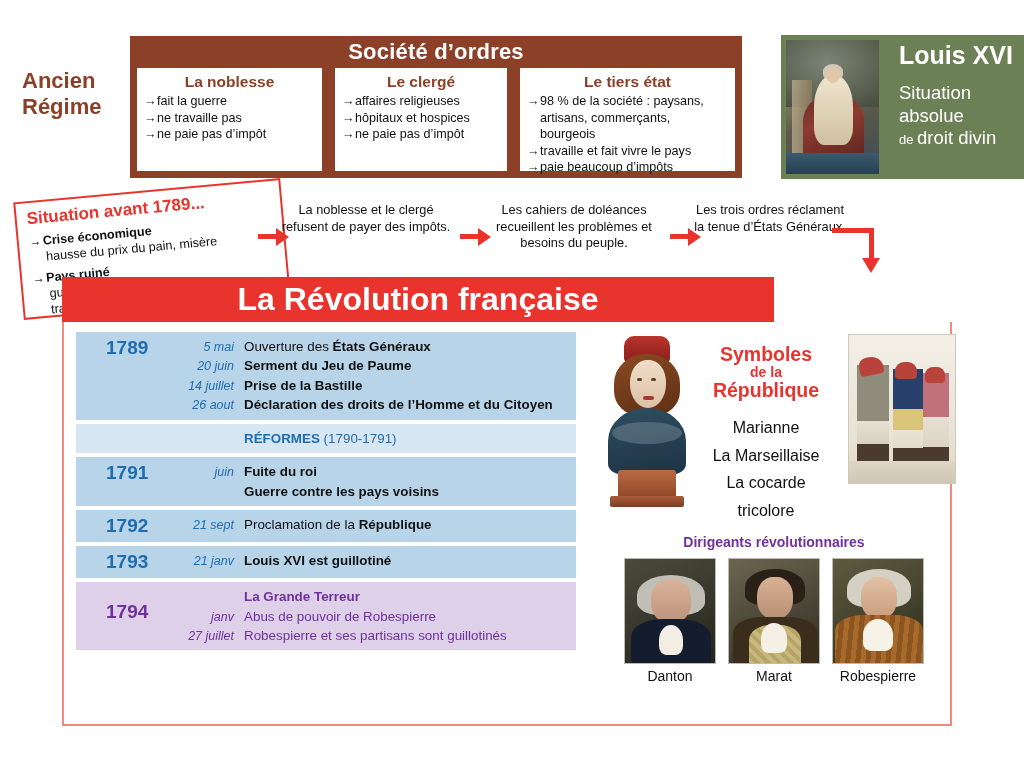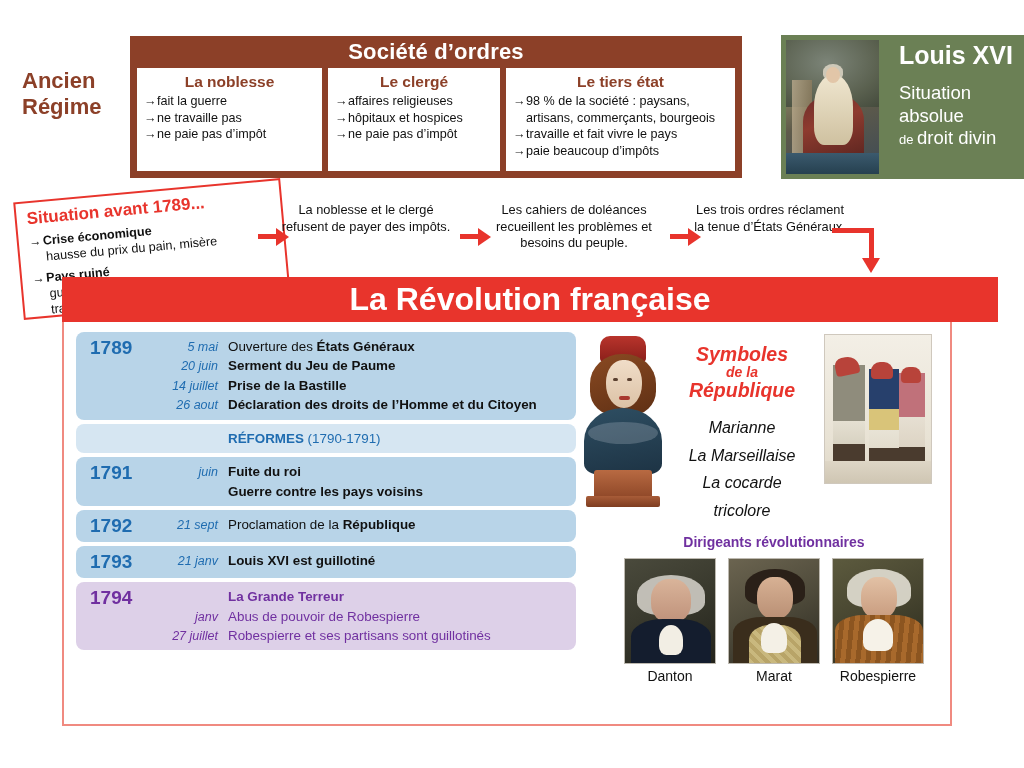--- a/index.html
+++ b/index.html
@@ -21,21 +21,21 @@
   #societe-box{
     position:absolute;left:130px;top:36px;width:612px;height:142px;
     background:#8c4028;box-sizing:border-box;
   }
   #societe-title{
     position:absolute;left:0;top:3px;width:612px;text-align:center;
     color:#ffffff;font-weight:bold;font-size:22px;letter-spacing:.2px;
   }
   #orders-row{
     position:absolute;left:7px;top:32px;width:598px;height:103px;
-    display:flex;gap:6px;
+    display:flex;gap:13px;
   }
   .order-card{
     background:#ffffff;box-sizing:border-box;padding:5px 7px 4px 7px;
     display:flex;flex-direction:column;
   }
   .order-card.noblesse{width:185px;}
   .order-card.clerge{width:172px;}
   .order-card.tiers{flex:1;}
   .order-title{
     color:#8c4028;font-weight:bold;font-size:15.5px;text-align:center;
@@ -116,57 +116,57 @@
   
   #arrow-elbow{position:absolute;left:832px;top:228px;width:46px;height:50px;}
   #arrow-elbow .h{position:absolute;left:0;top:0;width:42px;height:5px;background:#e8342c;}
   #arrow-elbow .v{position:absolute;left:37px;top:0;width:5px;height:32px;background:#e8342c;}
   #arrow-elbow .tip{position:absolute;left:30px;top:30px;width:0;height:0;
     border-left:9.5px solid transparent;border-right:9.5px solid transparent;
     border-top:15px solid #e8342c;}
 
   
   #revolution-banner{
-    position:absolute;left:62px;top:277px;width:936px;height:45px;
+    position:absolute;left:62px;top:277px;width:712px;height:45px;
     background:#e8342c;color:#ffffff;
     display:flex;align-items:center;justify-content:center;
     font-size:32px;font-weight:bold;
   }
 
   
   #main-panel{
     position:absolute;left:62px;top:322px;width:890px;height:404px;
     border:2px solid #f08a80;border-top:none;background:#ffffff;box-sizing:border-box;
   }
 
   
   #timeline{position:absolute;left:12px;top:10px;width:500px;}
-  .tl-row{display:flex;margin-bottom:4px;padding:5px 6px 5px 0;box-sizing:border-box;border-radius:8px;}
+  .tl-row{display:flex;margin-bottom:4px;padding:5px 6px 5px 16px;box-sizing:border-box;}
   .tl-row.blue{background:#b8d4e8;}
   .tl-row.blue-light{background:#d6e6f2;}
   .tl-row.purple{background:#ddd0e8;}
   .tl-year{width:74px;flex:none;font-weight:bold;font-size:19px;padding-left:14px;box-sizing:border-box;}
   .tl-row.blue .tl-year,.tl-row.blue-light .tl-year{color:#1f6cb0;}
-  .tl-row.purple .tl-year{color:#7030a0;}
+  .tl-row.purple .tl-year{color:#7030a0;margin-top:14px;}
   .tl-entries{flex:1;}
   .tl-entry{display:flex;align-items:baseline;line-height:1.45;}
   .tl-date{width:78px;flex:none;text-align:right;padding-right:10px;
     font-style:italic;font-size:12.5px;box-sizing:border-box;}
   .tl-row.blue .tl-date,.tl-row.blue-light .tl-date{color:#1f6cb0;}
   .tl-row.purple .tl-date{color:#7030a0;}
   .tl-event{font-size:13.4px;color:#111;}
   .tl-row.purple .tl-event{color:#7030a0;}
   .tl-event.b{font-weight:bold;}
   .tl-event .b{font-weight:bold;}
   .tl-event.u{font-weight:bold;text-decoration:underline;}
   .tl-event.reformes{color:#1f6cb0;}
   .tl-event.reformes .cap{font-weight:bold;}
 
   
-  #symbols-section{position:absolute;left:516px;top:8px;width:352px;height:190px;font-style:italic;}
+  #symbols-section{position:absolute;left:540px;top:8px;width:352px;height:190px;}
   #marianne{position:absolute;left:0;top:6px;width:84px;height:172px;}
   #marianne .cap{position:absolute;left:20px;top:0;width:46px;height:26px;
     background:linear-gradient(180deg,#b9342c,#8a1f1a);border-radius:10px 10px 4px 4px;}
   #marianne .hair{position:absolute;left:10px;top:18px;width:66px;height:62px;
     background:linear-gradient(160deg,#8a4a22,#5e2f14);border-radius:48% 48% 40% 40%;}
   #marianne .face{position:absolute;left:26px;top:24px;width:36px;height:48px;
     background:linear-gradient(180deg,#f0ddc8,#dcc2a6);border-radius:46% 46% 50% 50%;}
   #marianne .eye{position:absolute;top:42px;width:5px;height:3px;background:#5a4030;border-radius:2px;}
   #marianne .eye.l{left:33px;} #marianne .eye.r{left:47px;}
   #marianne .lip{position:absolute;left:39px;top:60px;width:11px;height:4px;background:#a8382f;border-radius:3px;}

